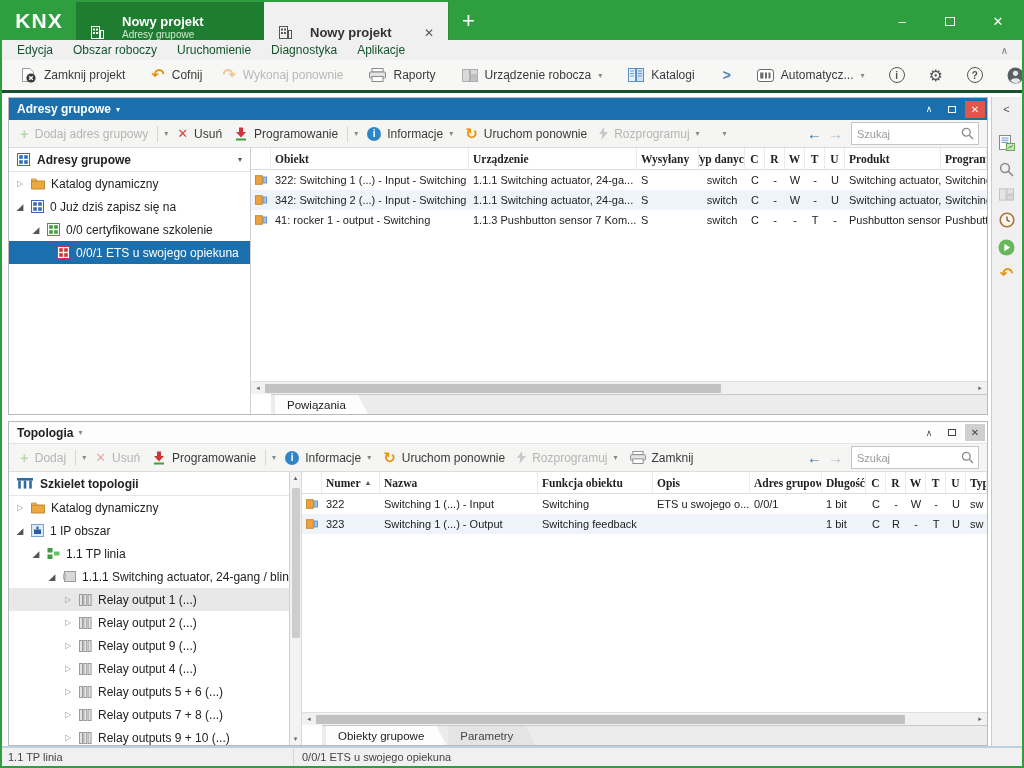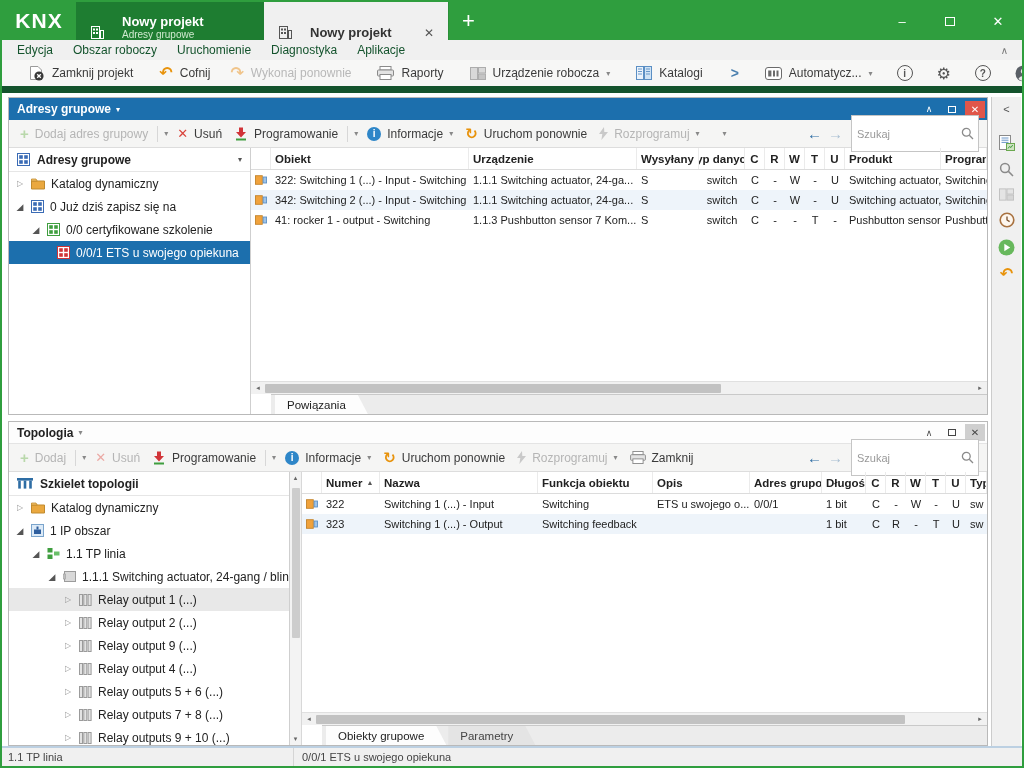--- a/index.html
+++ b/index.html
@@ -25,21 +25,21 @@
   .wincontrols { margin-left:auto; display:flex; align-items:center; }
   .wc { width:48px; height:38px; display:flex; align-items:center; justify-content:center; color:#fff; font-size:13px; }
   .maxglyph { width:10px; height:9px; border:1px solid #fff; display:inline-block; }
 
   
   .menubar { left:0; top:38px; right:0; height:20px; background:#f0f0f0; display:flex; align-items:center; padding:0 6px; gap:2px; }
   .menu-item { padding:0 9px; color:#14532d; }
   .menu-collapse { margin-left:auto; color:#777; font-size:10px; padding-right:8px; }
 
   
-  .maintoolbar { left:0; top:58px; right:0; height:33px; background:#f7f7f6; border-bottom:7px solid #14532d; display:flex; align-items:center; padding:0 16px;text-align:right; }
+  .maintoolbar { left:0; top:58px; right:0; height:33px; background:#f7f7f6; border-bottom:3px solid #14532d; display:flex; align-items:center; padding:0 8px;text-align:right; }
   .tb-btn { display:flex; align-items:center; gap:7px; padding:5px 10px; color:#3b3b3b; white-space:nowrap; }
   .tb-btn.disabled { color:#b8b8b8; }
   .tb-sep { width:1px; height:24px; background:#ddd; margin:0 3px; }
   .caret { font-size:8px; color:#888; }
   .ring { width:16px; height:16px; border:1.4px solid #555; border-radius:50%; display:inline-flex; align-items:center; justify-content:center; font-size:10px; font-weight:700; color:#555; }
   .gear { font-size:16px; color:#555; }
   .overflow-ch { color:#4a7fae; font-weight:700; font-size:14px; padding:0 12px; }
   .right-tools { margin-left:auto; display:flex; align-items:center; gap:4px; }
 
   
@@ -64,21 +64,21 @@
   .vline { width:1px; height:16px; background:#d7d7d7; }
   .plus-green { color:#7cb765; font-weight:700; font-size:15px; }
   .plus-green.dim { color:#b9d8ab; }
   .x-red { color:#d9443c; font-weight:700; font-size:13px; }
   .x-red.dim { color:#eba9a4; }
   .info-dot { width:14px; height:14px; background:#2e86c8; color:#fff; border-radius:50%; display:inline-flex; align-items:center; justify-content:center; font-size:10px; font-weight:700; }
   .restart-ic { color:#e8930c; font-weight:700; font-size:15px; }
   .nav-arrow { font-size:15px; }
   .nav-back { color:#2e6da4; }
   .nav-fwd { color:#a9bfd2; }
-  .searchbox { margin-left:2px; width:128px; height:37px; background:#fff; border:1px solid #c5c5c5; display:flex; align-items:center; }
+  .searchbox { margin-left:2px; width:128px; height:23px; background:#fff; border:1px solid #c5c5c5; display:flex; align-items:center; }
   .searchbox input { flex:1; border:none; outline:none; font-family:inherit; font-size:11px; padding:0 5px; color:#333; min-width:0; background:transparent; }
   .searchbox input::placeholder { color:#999; }
   .searchbox .mag { flex:none; padding-right:4px; display:flex; }
   .spacer { flex:1; }
 
   .panel-body { flex:1; display:flex; min-height:0; }
   .tree { border-right:1px solid #cfcfcf; background:#fff; overflow:hidden; display:flex; flex-direction:column; }
   .ga-tree { width:242px; }
   .topo-tree { width:281px; }
   .tree-header { height:24px; flex:none; border-bottom:1px solid #e6e6e6; display:flex; align-items:center; gap:7px; padding:0 8px; font-weight:700; color:#222; }
@@ -92,21 +92,21 @@
   .ticon { display:inline-flex; flex:none; }
 
   .vscroll { width:12px; background:#f3f3f3; border-right:1px solid #d8d8d8; display:flex; flex-direction:column; align-items:center; font-size:7px; color:#666; flex:none; }
   .vscroll .varrow { height:12px; display:flex; align-items:center; }
   .vscroll .vthumb { width:8px; height:150px; background:#cdcdcd; margin-top:4px; border-radius:1px; }
   .vscroll .spacer { flex:1; }
 
   .right-col { flex:1; display:flex; flex-direction:column; min-width:0; }
   .tablewrap { flex:1; overflow:hidden; }
   .thead { display:flex; height:22px; align-items:center; font-weight:700; font-size:11.5px; color:#222; border-bottom:1px solid #dcdcdc; }
-  .thead > span { border-right:1px solid #ebebeb; height:100%; display:flex; align-items:center; }
+  .thead > span { border-right:1px solid #ebebeb; height:100%; display:flex; align-items:center;font-family:Liberation Serif, serif; }
   .trow { display:flex; height:20px; align-items:center; font-size:11px; color:#222; }
   .trow.alt { background:#eef4fa; }
   .cell { padding:0 4px; white-space:nowrap; overflow:hidden; }
   .cflag { text-align:center; justify-content:center; display:flex; }
 
   
   .g-icon{width:20px; flex:none; display:flex; justify-content:center;}
   .g-obiekt{width:198px; flex:none;}
   .g-urz{width:168px; flex:none;}
   .g-wys{width:62px; flex:none;}

